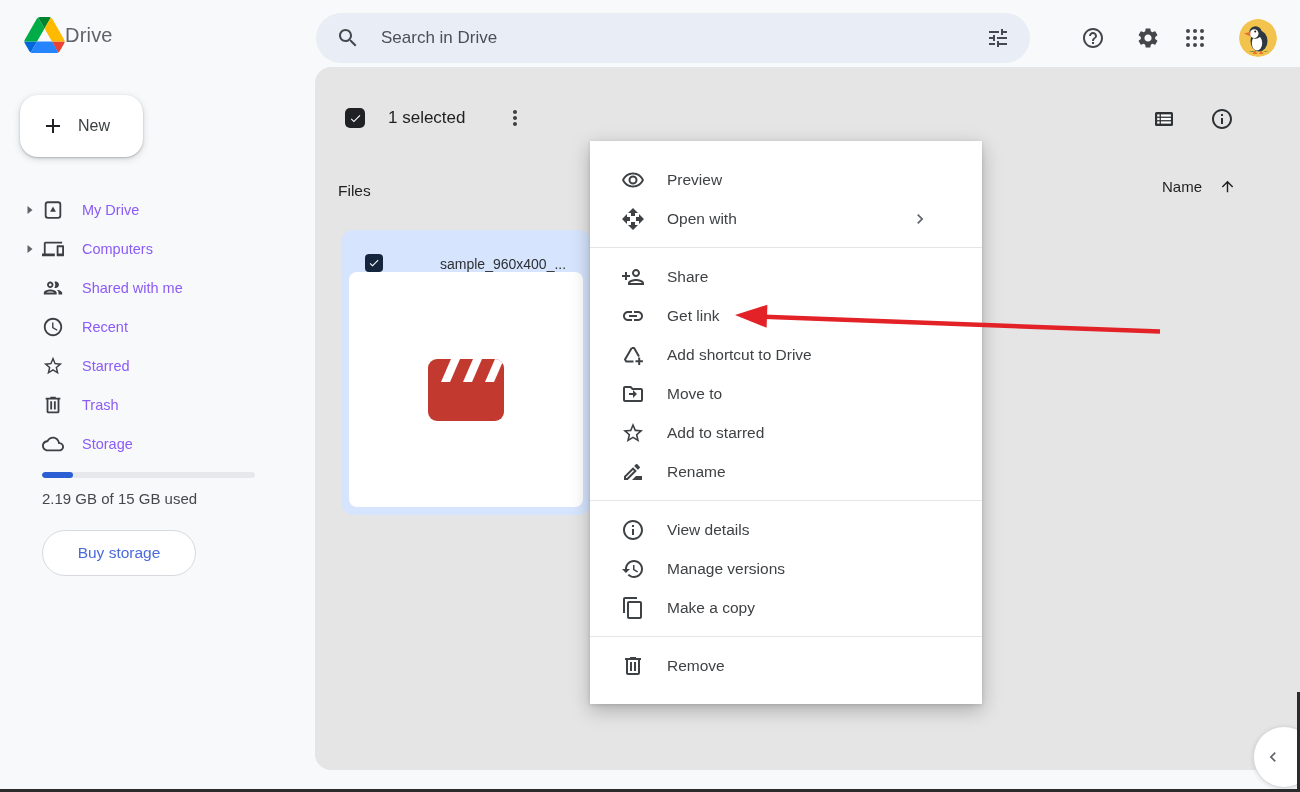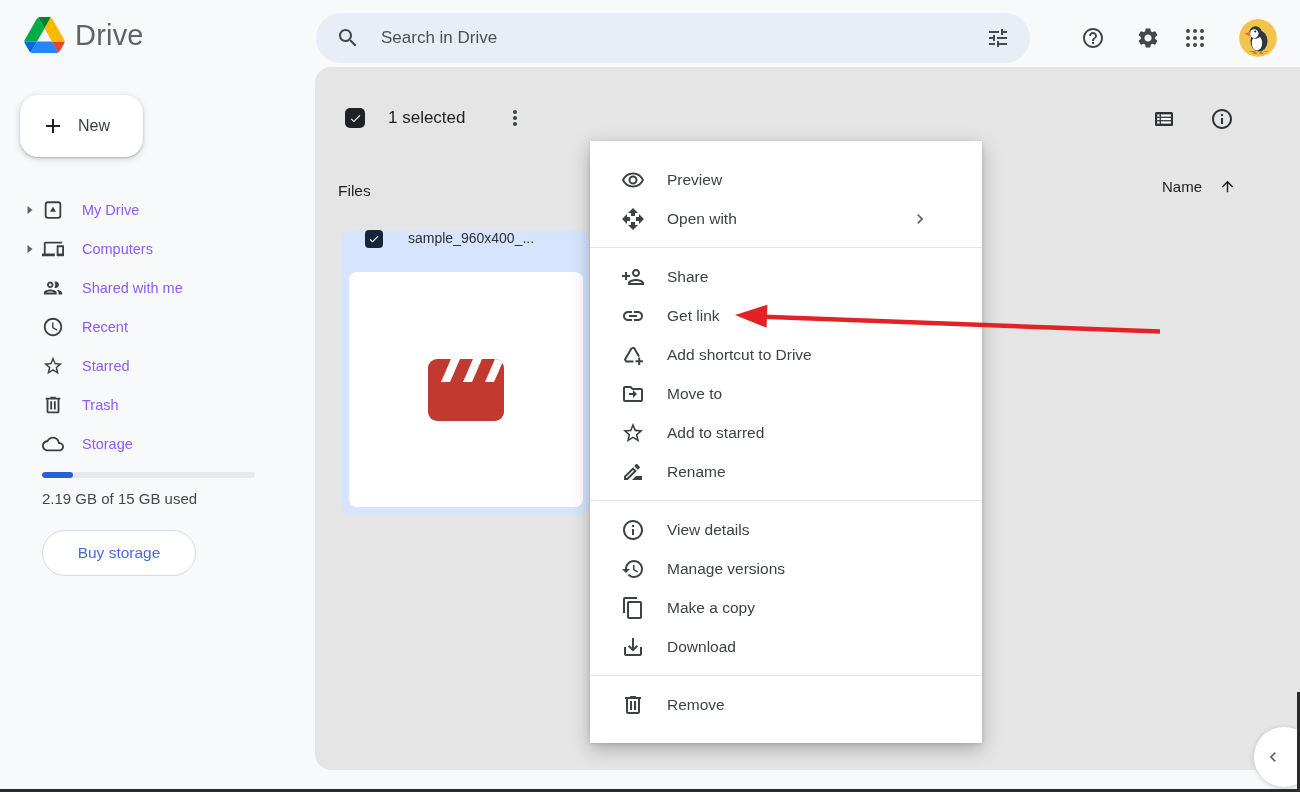--- a/index.html
+++ b/index.html
@@ -8,21 +8,21 @@
     font-family:"Liberation Sans", sans-serif;
     background:#f8f9fb;
     position:relative;
     color:#3c4043;
   }
   svg { display:block; }
 
   
   .logo-area { position:absolute; left:24px; top:16px; height:38px; display:flex; align-items:center; }
   .logo-area .drive-logo { width:41px; height:36px; }
-  .logo-area .app-name { margin-left:10px; font-size:29px; color:#5f6368; letter-spacing:.2px; }
+  .logo-area .app-name { font-size:20px; color:#5f6368; letter-spacing:.2px; }
 
   .search-bar {
     position:absolute; left:316px; top:13px; width:714px; height:50px;
     background:#e9eef6; border-radius:25px;
     display:flex; align-items:center; padding:0 20px;
   }
   .search-bar .s-icon { width:24px; height:24px; color:#45484c; flex:0 0 auto; }
   .search-bar input {
     flex:1; margin-left:21px; border:0; outline:0; background:transparent;
     font-family:"Liberation Sans", sans-serif; font-size:17px; color:#202124;
@@ -84,21 +84,21 @@
   .files-heading { position:absolute; left:23px; top:115px; font-size:15.5px; color:#1f1f1f; }
   .sort-header { position:absolute; top:111px; right:64px; display:flex; align-items:center; gap:17px; cursor:pointer; }
   .sort-header .sort-label { font-size:15px; color:#1f1f1f; }
   .sort-header .sort-arrow { width:17px; height:17px; color:#1f1f1f; }
 
   
   .file-card {
     position:absolute; left:341px; top:230px; width:250px; height:285px;
     background:#d6e5fd; border-radius:12px; z-index:10; cursor:pointer;
   }
-  .card-head { height:42px; display:flex; align-items:flex-start; padding:0 14px 0 24px; }
+  .card-head { height:42px; display:flex; align-items:flex-end; padding:0 14px 0 24px;gap:32px; }
   .card-checkbox {
     width:18px; height:18px; border-radius:4px; background:#15253b; flex:0 0 auto;
     display:flex; align-items:center; justify-content:center; cursor:pointer;
   }
   .card-name { margin-left:25px; font-size:14px; color:#2c3034; white-space:nowrap; overflow:hidden; }
   .card-thumb {
     position:absolute; left:8px; right:8px; top:42px; bottom:8px;
     background:#fff; border-radius:8px;
     display:flex; align-items:center; justify-content:center;
   }
@@ -402,26 +402,20 @@
         <path d="M13 3c-4.97 0-9 4.03-9 9H1l3.89 3.89.07.14L9 12H6c0-3.87 3.13-7 7-7s7 3.13 7 7-3.13 7-7 7c-1.93 0-3.68-.79-4.94-2.06l-1.42 1.42C8.27 19.99 10.51 21 13 21c4.97 0 9-4.03 9-9s-4.03-9-9-9zm-1 5v5l4.25 2.52.77-1.28-3.52-2.09V8z"></path>
       </svg>
     <span class="m-label">Manage versions</span>
   </div>
   <div class="menu-item">
     <svg class="m-icon" viewBox="0 0 24 24" fill="currentColor">
         <path d="M16 1H4c-1.1 0-2 .9-2 2v14h2V3h12V1zm3 4H8c-1.1 0-2 .9-2 2v14c0 1.1.9 2 2 2h11c1.1 0 2-.9 2-2V7c0-1.1-.9-2-2-2zm0 16H8V7h11v14z"></path>
       </svg>
     <span class="m-label">Make a copy</span>
   </div>
-  <div class="menu-item">
-    <svg class="m-icon" viewBox="0 0 24 24" fill="currentColor">
-        <path d="M19 12v7H5v-7H3v7c0 1.1.9 2 2 2h14c1.1 0 2-.9 2-2v-7h-2zm-6 .67 2.59-2.58L17 11.5l-5 5-5-5 1.41-1.41L11 12.67V3h2v9.67z"></path>
-      </svg>
-    <span class="m-label">Download</span>
-  </div>
 
   <div class="menu-divider"></div>
 
   <div class="menu-item">
     <svg class="m-icon" viewBox="0 0 24 24" fill="currentColor">
         <path d="M15 4V3H9v1H4v2h1v13c0 1.1.9 2 2 2h10c1.1 0 2-.9 2-2V6h1V4h-5zm2 15H7V6h10v13zM9 8h2v9H9zm4 0h2v9h-2z"></path>
       </svg>
     <span class="m-label">Remove</span>
   </div>
 </div>

